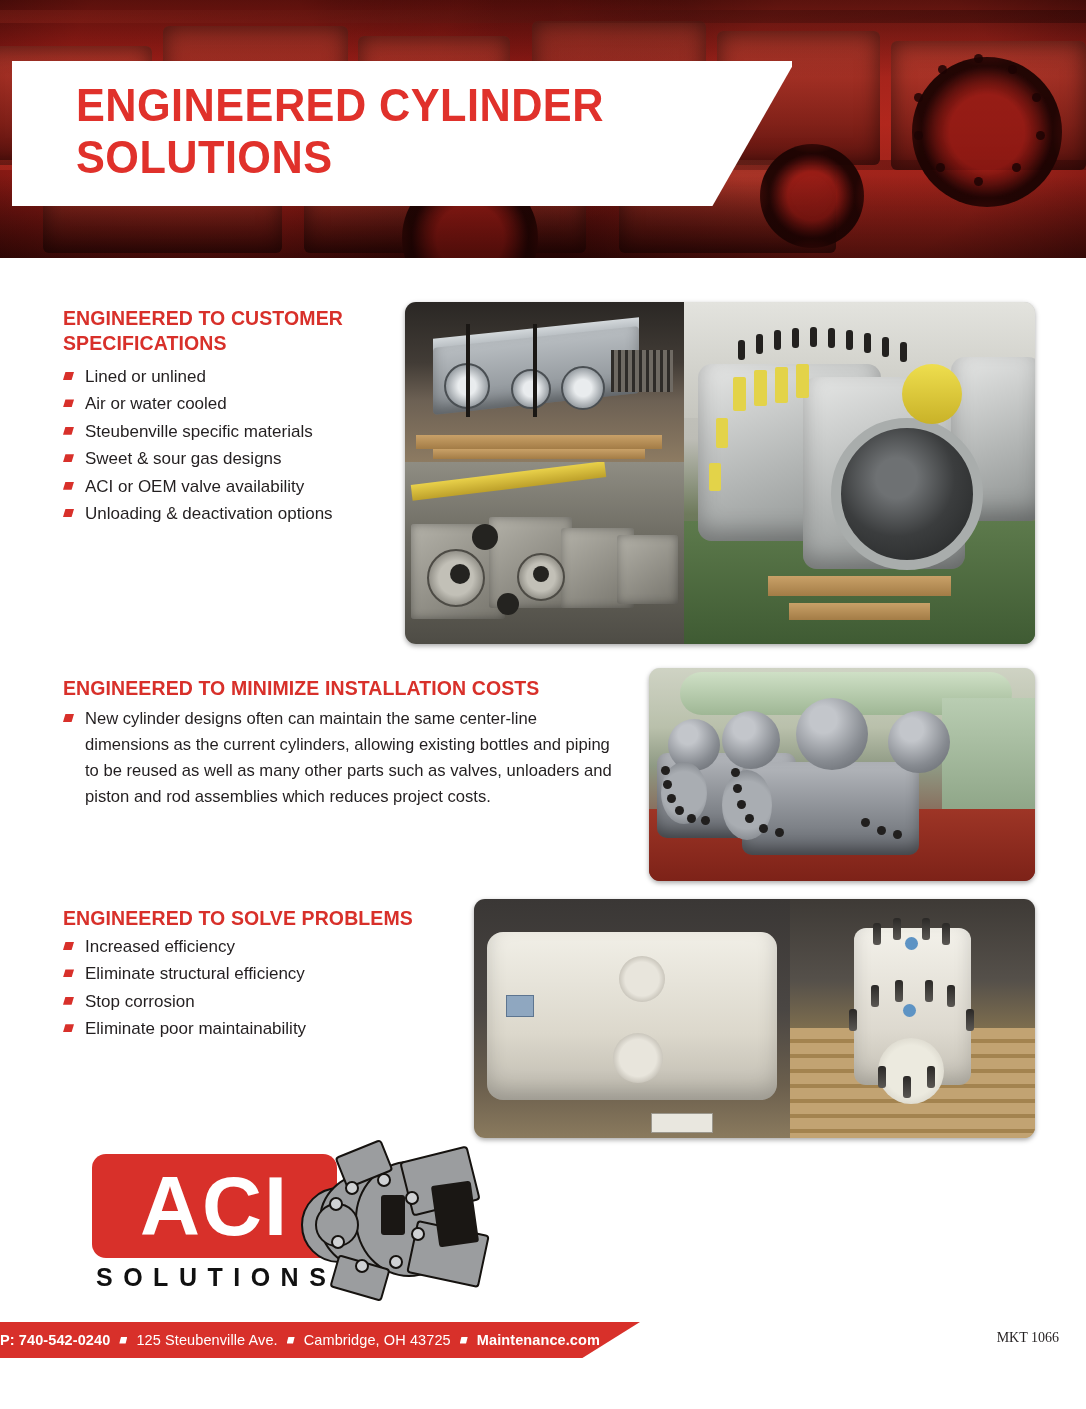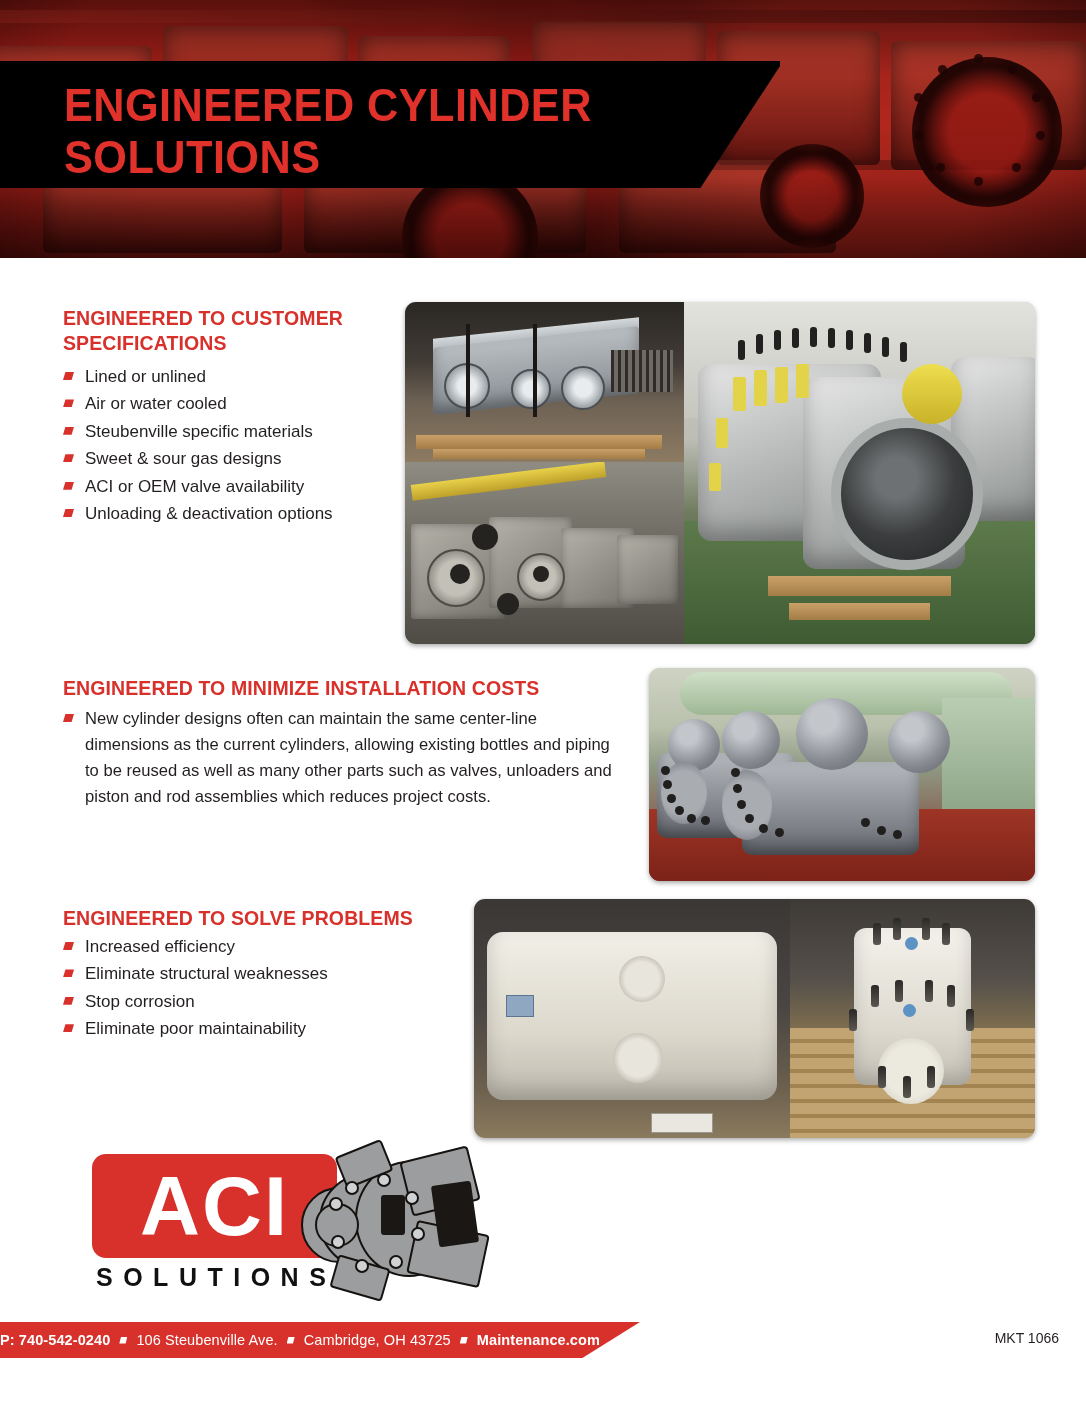--- a/index.html
+++ b/index.html
@@ -28,21 +28,21 @@
     box-shadow:inset 0 0 18px rgba(0,0,0,.7);}
   .hp-bolts{position:absolute;border-radius:50%;}
   .hp-bolts span{position:absolute;width:9px;height:9px;border-radius:50%;
     background:rgba(28,4,3,.85);}
   .hp-pipe{position:absolute;background:linear-gradient(90deg,rgba(210,60,44,.30),rgba(40,6,5,.45));}
   .hp-shade{position:absolute;inset:0;
     background:linear-gradient(180deg,rgba(25,3,2,.42) 0%,rgba(25,3,2,0) 30%,
                rgba(25,3,2,0) 68%,rgba(25,3,2,.50) 100%);}
 
   
-  .title-banner{position:absolute;left:0;top:61px;width:780px;height:127px;background:#000000;
+  .title-banner{position:absolute;left:12px;top:61px;width:780px;height:145px;background:#ffffff;
      -webkit-clip-path:polygon(0 0, 100% 0, 100% 4%, 89.8% 100%, 0 100%);
      clip-path:polygon(0 0, 100% 0, 100% 4%, 89.8% 100%, 0 100%);}
   .title-banner-inner{position:absolute;left:64px;top:18px;width:680px;}
   .title-line{font-family:"Liberation Sans Narrow","Liberation Sans",sans-serif;
      font-weight:bold;font-size:46px;line-height:52px;letter-spacing:.5px;
      color:#E0312B;text-transform:uppercase;white-space:nowrap;transform:scaleX(.94);
      transform-origin:left center;}
 
   
   .content{position:absolute;left:0;top:258px;width:1086px;}
@@ -197,21 +197,21 @@
      clip-path:polygon(0 0,100% 0,91% 100%,0 100%);}
   .footer-text{position:absolute;left:0;top:1322px;width:600px;height:36px;
      display:flex;align-items:center;justify-content:center;gap:0;
      font-family:"Liberation Sans Narrow","Liberation Sans",sans-serif;
      font-size:14.5px;color:#ffffff;letter-spacing:.1px;white-space:nowrap;}
   .fsep{display:inline-block;width:9px;height:7px;background:#ffffff;margin:0 9px;
      -webkit-clip-path:polygon(22% 0,100% 0,78% 100%,0 100%);
      clip-path:polygon(22% 0,100% 0,78% 100%,0 100%);}
   .f-bold{font-weight:bold;}
   .mkt{position:absolute;right:27px;top:1330px;font-size:14px;color:#231f20;
-     font-family:Liberation Sans, sans-serif;}
+     font-family:Liberation Serif, serif;}
 </style>
 </head>
 <body>
 
 <div class="header">
   <div class="header-photo">
     <div class="hp-base"></div>
     <div class="hp-machines">
       <i style="left:-2%;top:18%;width:16%;height:46%"></i>
       <i style="left:15%;top:10%;width:17%;height:52%"></i>
@@ -357,21 +357,21 @@
         <span style="left:212px;top:150px"></span>
           <span style="left:228px;top:158px"></span>
         <span style="left:244px;top:162px"></span>
       </div>
     </div>
   </div>
 
   <div class="sec-head s3-head">ENGINEERED TO SOLVE PROBLEMS</div>
   <ul class="blist s3-list">
     <li><span class="bl-mark"></span><span>Increased efficiency</span></li>
-    <li><span class="bl-mark"></span><span>Eliminate structural weaknesses</span></li>
+    <li><span class="bl-mark"></span><span>Eliminate structural efficiency</span></li>
     <li><span class="bl-mark"></span><span>Stop corrosion</span></li>
     <li><span class="bl-mark"></span><span>Eliminate poor maintainability</span></li>
   </ul>
 
   <div class="pcard" id="collage3">
     <div class="ph phE" id="c3a">
       <div class="bodyE"></div>
       <div class="nozzle" style="left:46%;top:24%;width:46px;height:46px"></div>
       <div class="nozzle" style="left:44%;top:56%;width:50px;height:50px"></div>
       <div class="tag" style="left:10%;top:40%;width:26px;height:20px"></div>
@@ -423,19 +423,19 @@
     <div class="lm-bolt" style="left:70px;top:124px"></div>
     <div class="lm-bolt" style="left:46px;top:100px"></div>
     <div class="lm-bolt" style="left:44px;top:62px"></div>
   </div>
 </div>
 
 <div class="footer-bar"></div>
 <div class="footer-text">
   <span class="f-bold">P: 740-542-0240</span>
   <span class="fsep"></span>
-  <span>106 Steubenville Ave.</span>
+  <span>125 Steubenville Ave.</span>
   <span class="fsep"></span>
   <span>Cambridge, OH 43725</span>
   <span class="fsep"></span>
   <span class="f-bold">Maintenance.com</span>
 </div>
 <div class="mkt">MKT 1066</div>
 
 </body></html>

